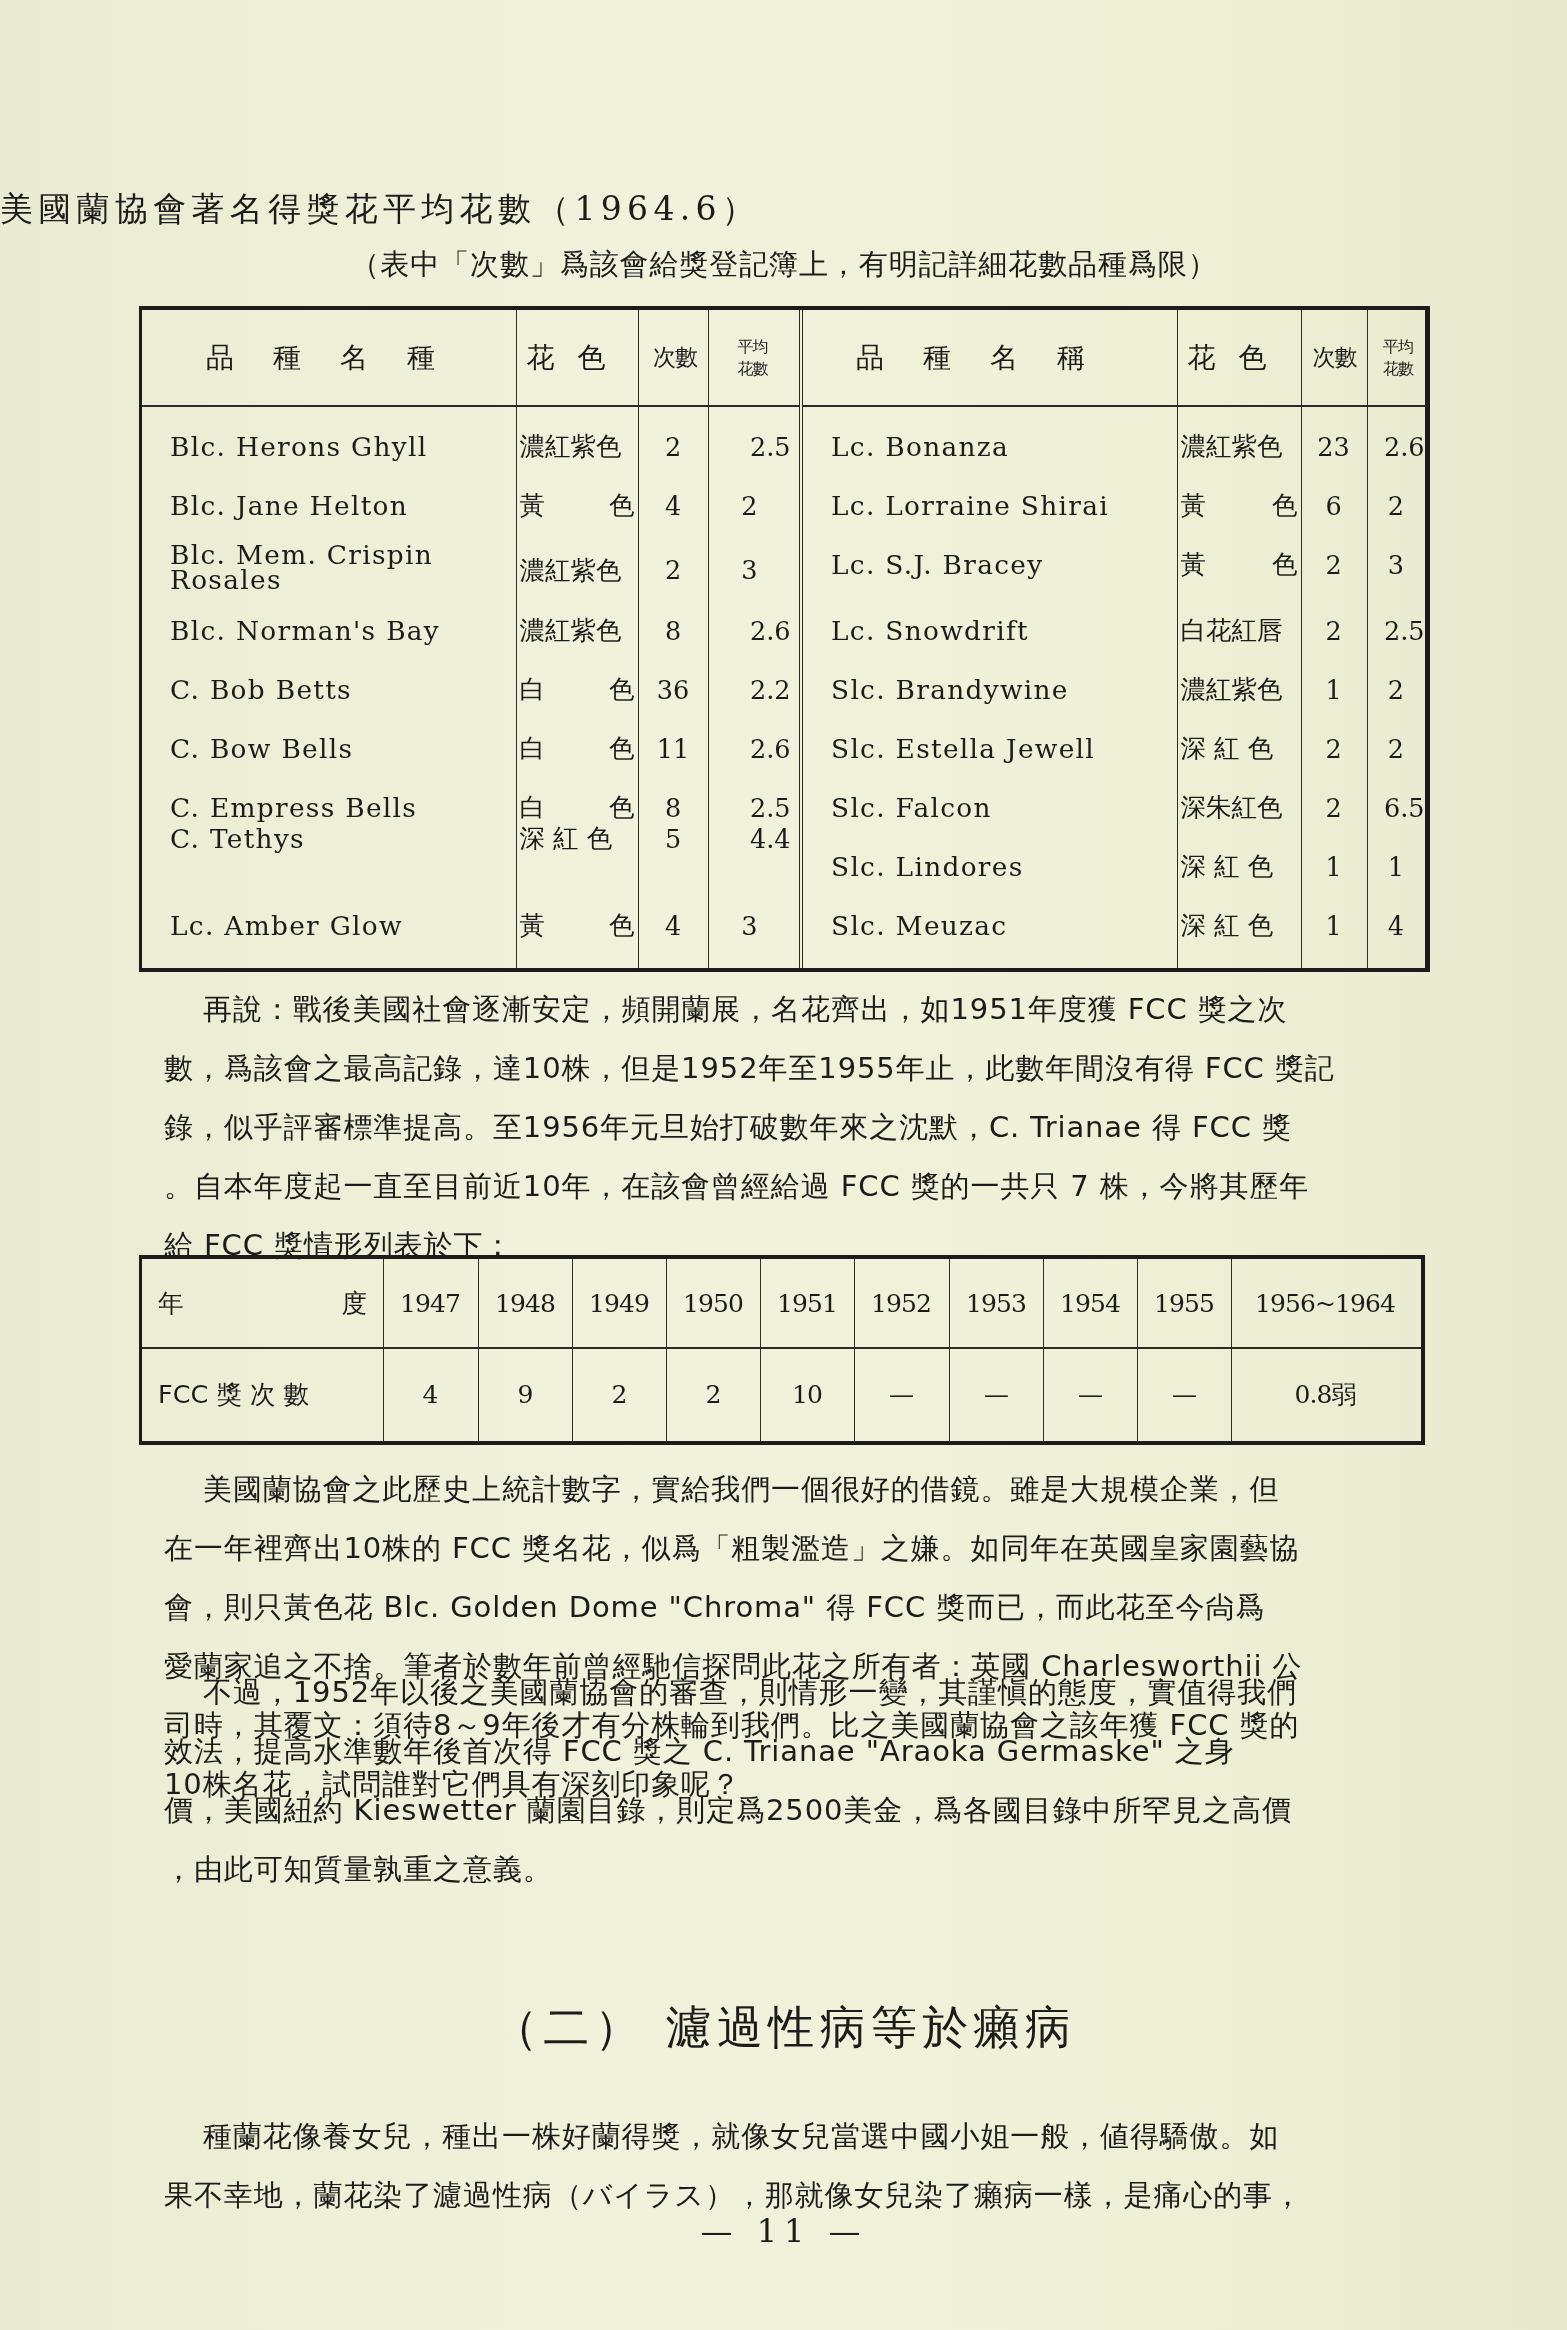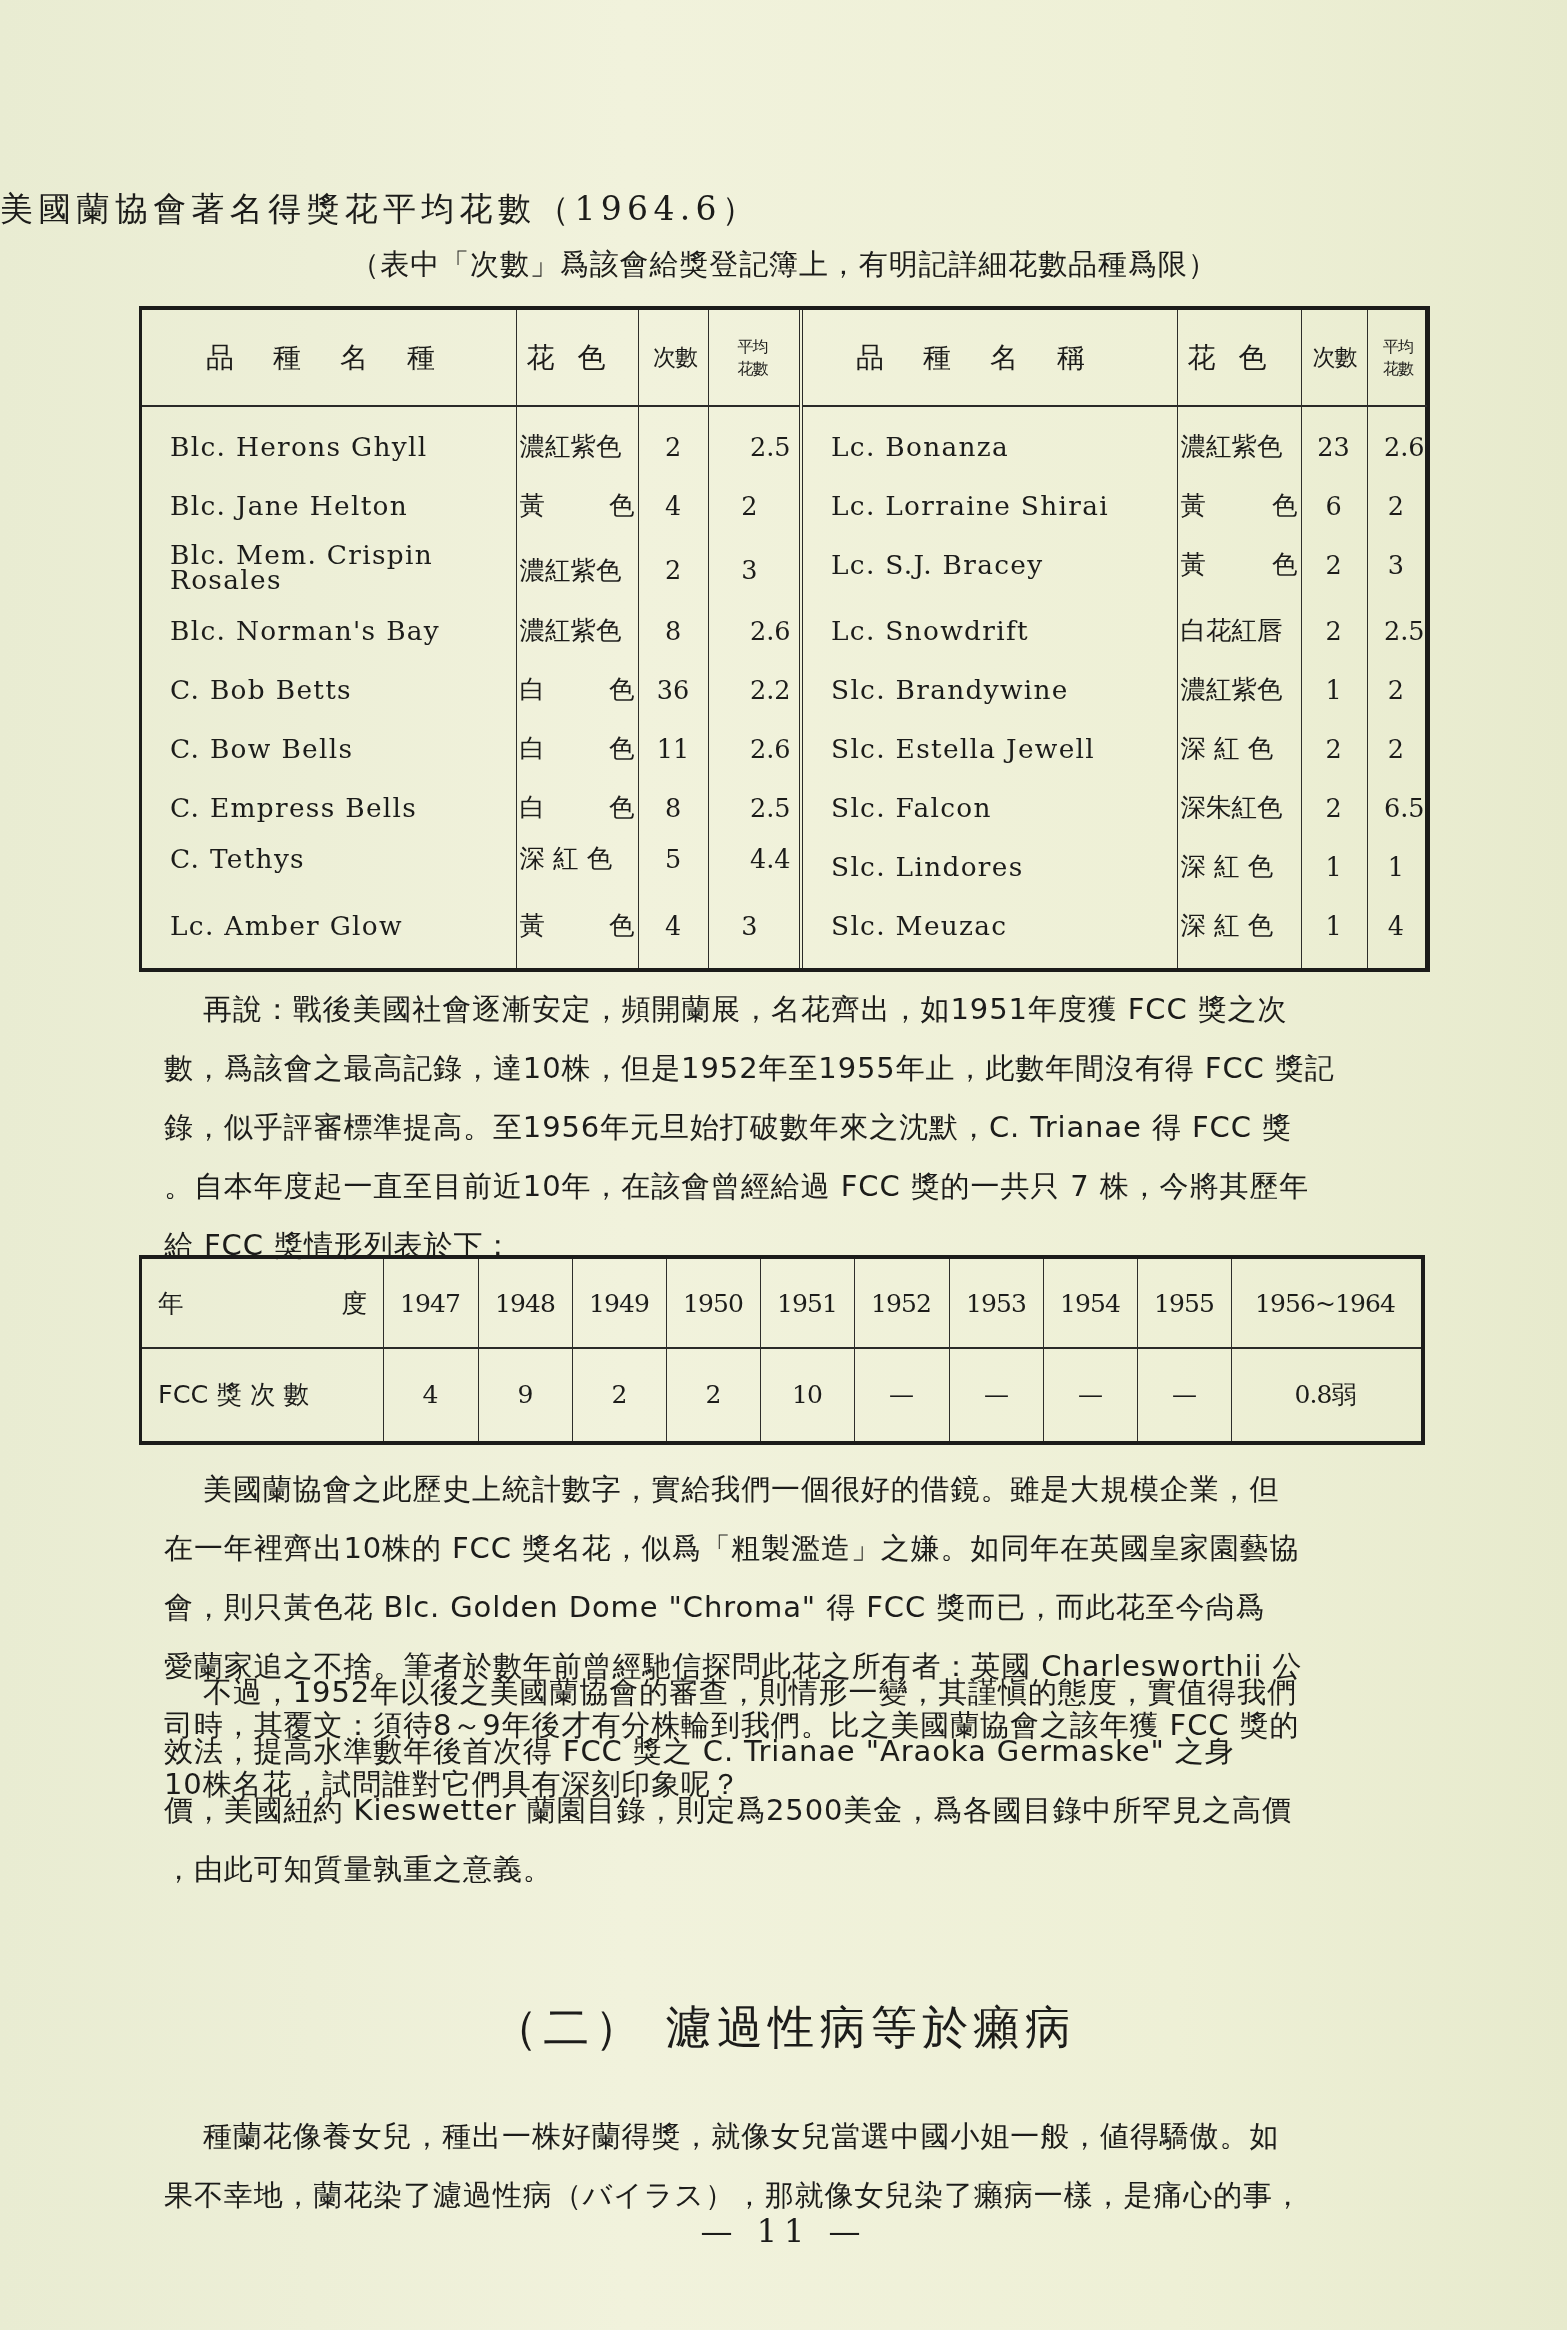--- a/index.html
+++ b/index.html
@@ -180,21 +180,21 @@
       </div>
       <div class="row" style="top:468px;">
         <div class="cell name" style="left:0;width:374px;">C. Empress Bells</div>
         <div class="cell color" style="left:374px;width:122px;">
             <span>白</span>
             <span>色</span>
           </div>
         <div class="cell num" style="left:496px;width:70px;">8</div>
         <div class="cell avgnum" style="left:566px;width:86px;">2.5</div>
       </div>
-      <div class="row" style="top:519px;">
+      <div class="row" style="top:499px;">
         <div class="cell name" style="left:0;width:374px;">C. Tethys</div>
         <div class="cell color" style="left:374px;width:122px;">
             <span>深 紅 色</span>
             <span></span>
           </div>
         <div class="cell num" style="left:496px;width:70px;">5</div>
         <div class="cell avgnum" style="left:566px;width:86px;">4.4</div>
       </div>
       <div class="row" style="top:586px;">
         <div class="cell name" style="left:0;width:374px;">Lc. Amber Glow</div>

